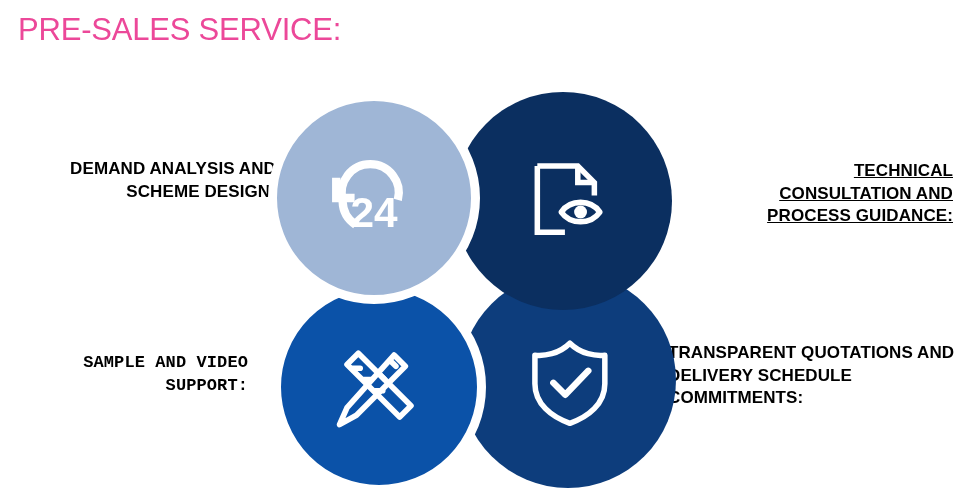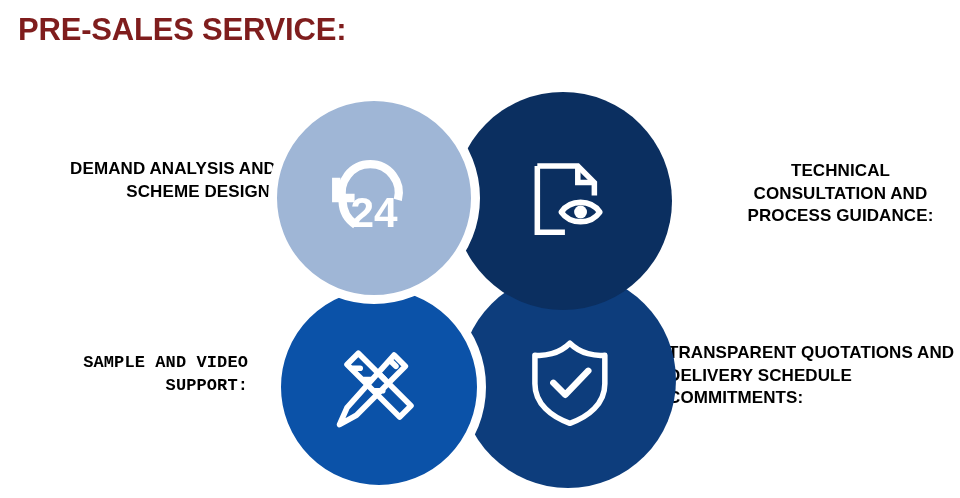--- a/index.html
+++ b/index.html
@@ -15,23 +15,23 @@
     font-family: "Liberation Sans", sans-serif;
     color: #000000;
   }
 
   
   .page-title {
     position: absolute;
     left: 18px;
     top: 12px;
     font-size: 31px;
-    font-weight: bold;
+    font-weight: normal;
     letter-spacing: -0.2px;
-    color: #7f1d1d;
+    color: #ec4899;
     white-space: nowrap;
   }
 
   
   .cluster {
     position: absolute;
     left: 264px;
     top: 90px;
     width: 412px;
     height: 404px;
@@ -96,21 +96,21 @@
     font-size: 17px;
     font-weight: bold;
     line-height: 1.33;
     letter-spacing: 0.1px;
     color: #000000;
   }
   .label-left  { text-align: right; }
   .label-right { text-align: left;  }
 
   .lbl-demand     { right: 684px; top: 158px;  width: 240px; text-align: right; }
-  .lbl-technical  { left: 728px;  top: 160px;  width: 225px; text-align: center; }
+  .lbl-technical  { left: 728px;  top: 160px;  width: 225px; text-align: right; text-decoration: underline; }
   .lbl-sample     { right: 712px; top: 352px;  width: 240px; font-family: Liberation Mono, monospace; }
   .lbl-transparent{ left: 668px;  top: 342px;  width: 292px; }
 </style>
 </head>
 <body>
 
 <div class="page-title">PRE-SALES SERVICE:</div>
 
 <div class="cluster">
 

